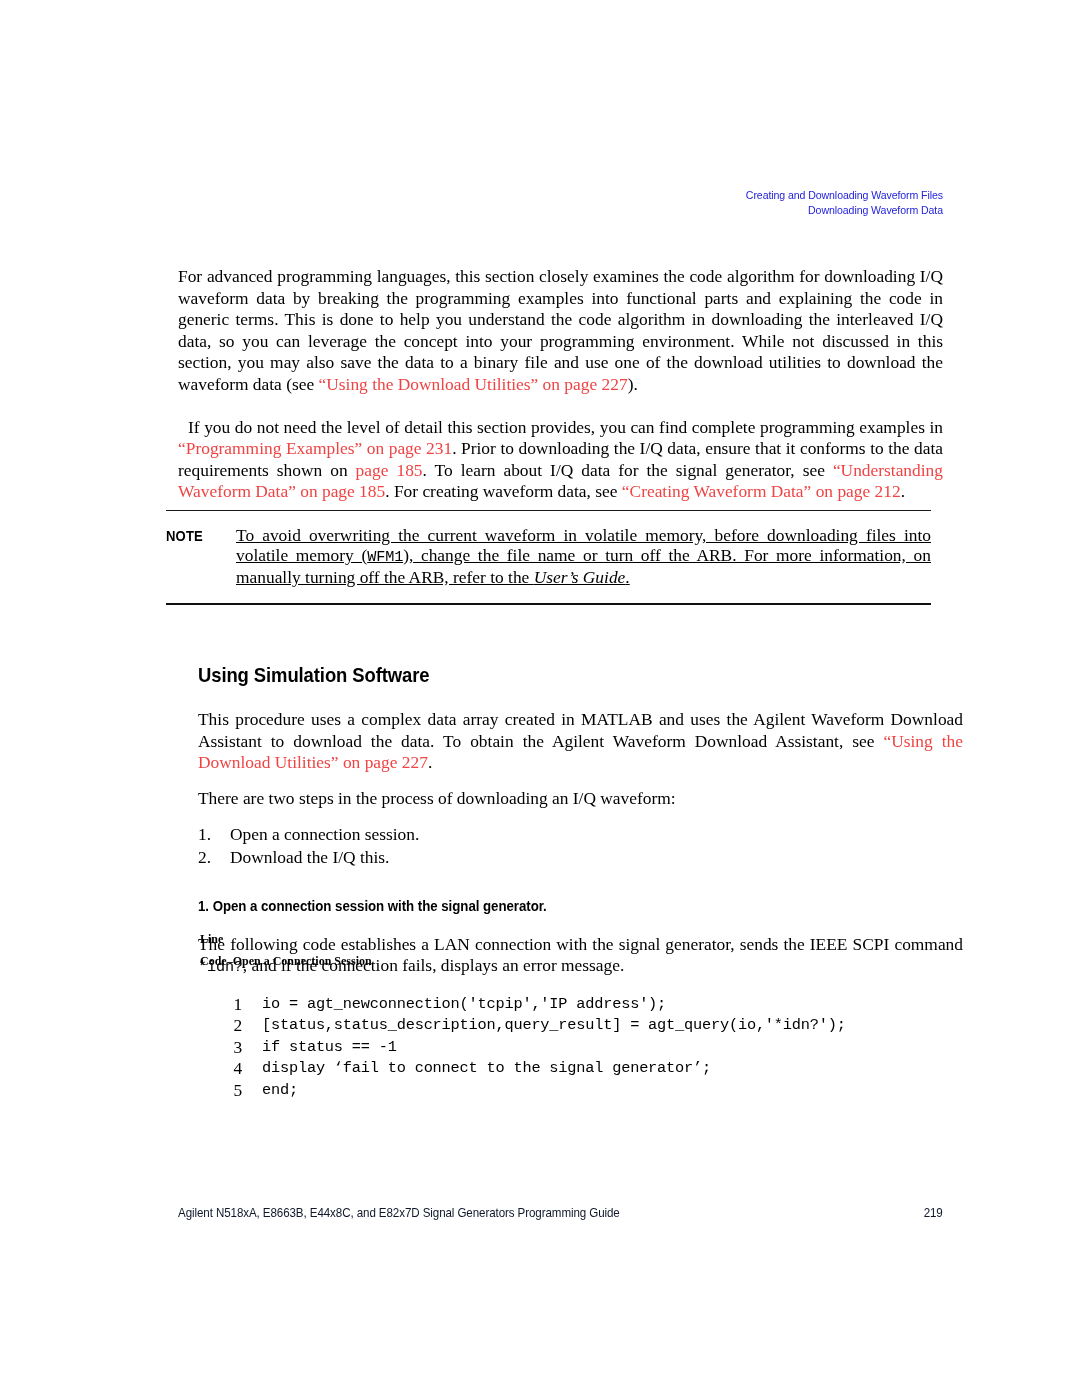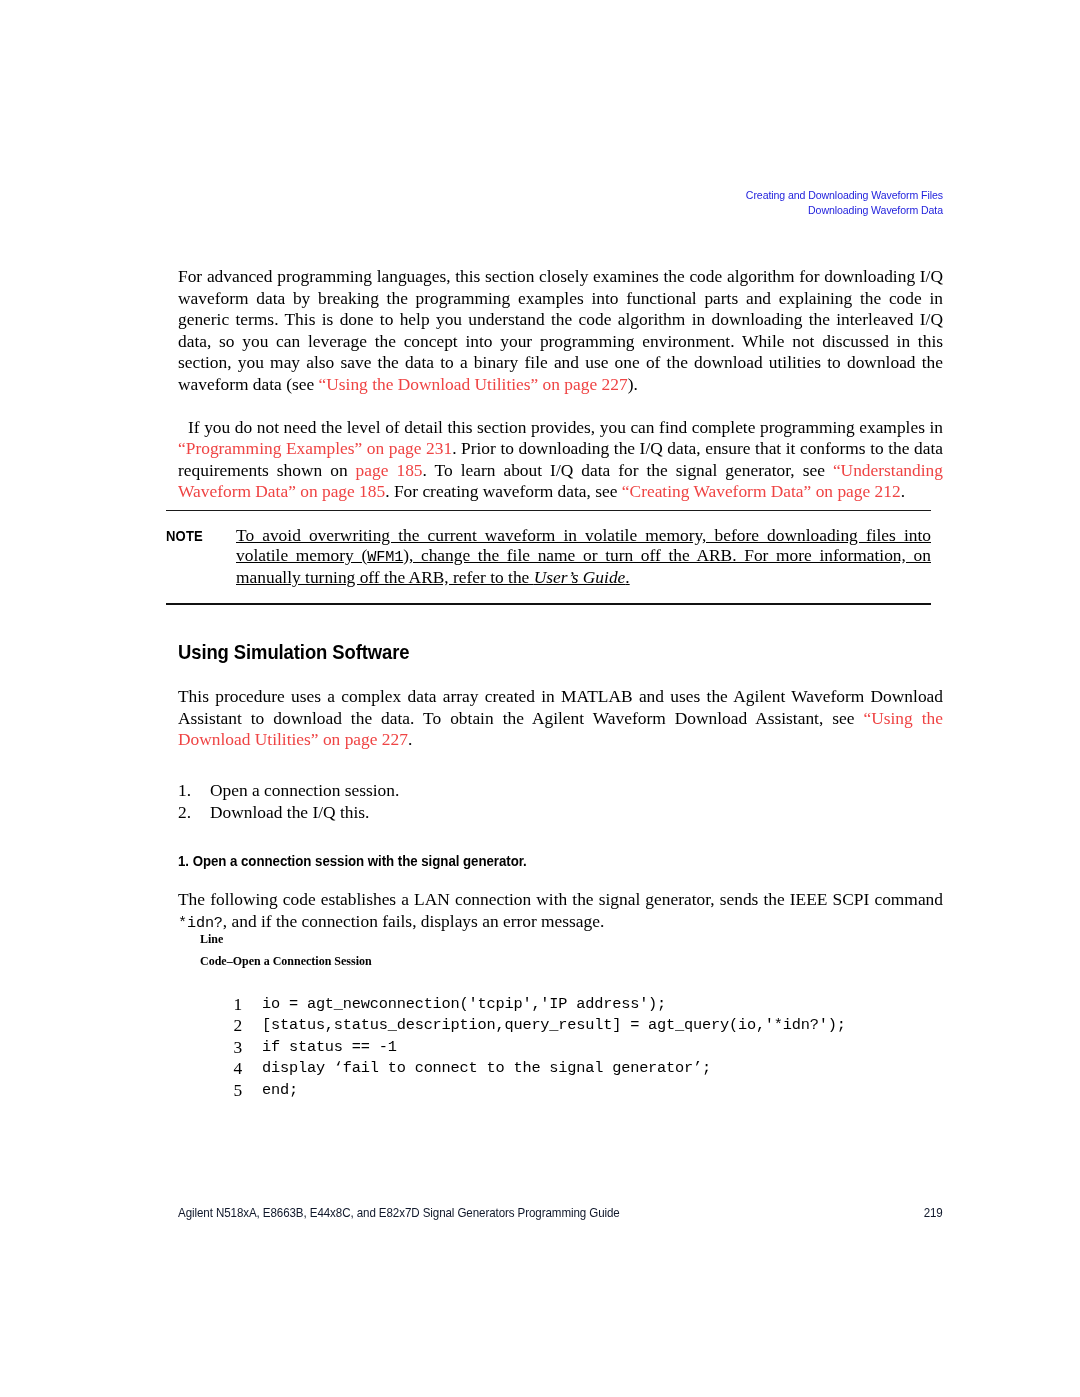--- a/index.html
+++ b/index.html
@@ -237,30 +237,31 @@
     <div class="rule-top"></div>
     <div class="note-body">
       <div class="note-label">NOTE</div>
       <div class="note-text">
         <div><span>To avoid overwriting the current waveform in volatile memory, before downloading files into volatile memory (</span><span class="mono">WFM1</span><span>), change the file name or turn off the ARB. For more information, on manually turning off the ARB, refer to the </span><span class="ital">User’s Guide</span><span>.</span></div>
       </div>
     </div>
     <div class="rule-bottom"></div>
   </div>
 
-  <div class="content" style="top:640px;">
+  <div class="content" style="top:663px;margin-left:20px;">
 
     <h2 class="section-head">Using Simulation Software</h2>
 
     <div style="height:22px;"></div>
 
     <p class="body"><span>This procedure uses a complex data array created in MATLAB and uses the Agilent Waveform Download Assistant to download the data. To obtain the Agilent Waveform Download Assistant, see </span><span class="lnk">“Using the Download Utilities” on page 227</span><span>.</span></p>
 
     <div style="height:14px;"></div>
 
+    <p class="body" style="text-align:left;">There are two steps in the process of downloading an I/Q waveform:</p>
 
     <div style="height:14px;"></div>
 
     <ol class="steps">
       <li>
         <span class="num">1.</span>
         <span class="txt">Open a connection session.</span>
       </li>
       <li>
         <span class="num">2.</span>

